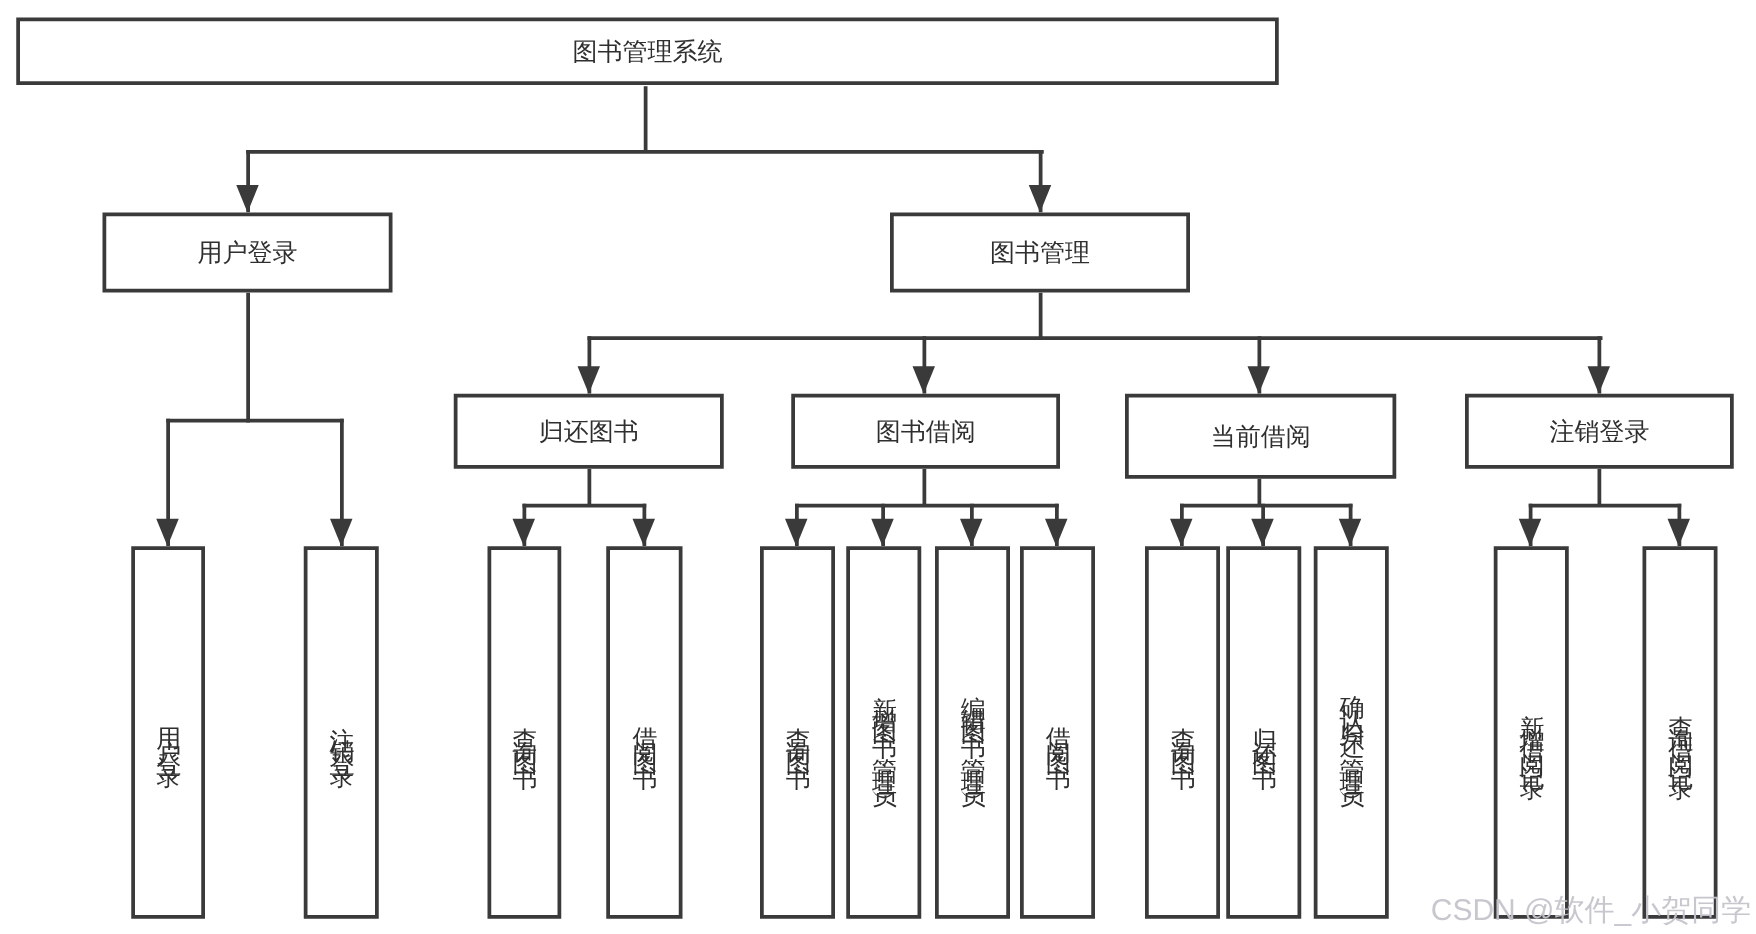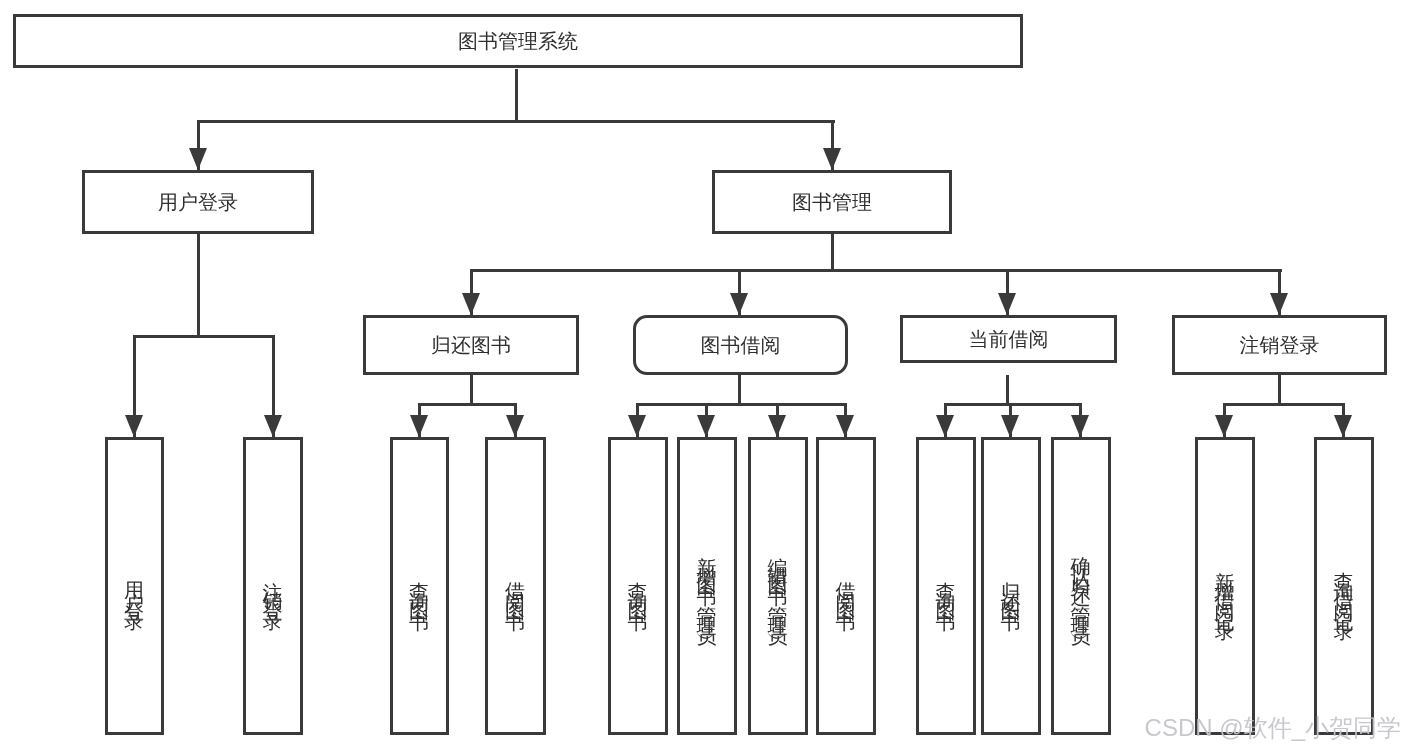--- a/index.html
+++ b/index.html
@@ -131,24 +131,24 @@
   <div class="box" style="left:82px; top:170px; width:232px; height:64px;">
     <span>用户登录</span>
   </div>
   <div class="box" style="left:712px; top:170px; width:240px; height:64px;">
     <span>图书管理</span>
   </div>
 
   <div class="box" style="left:363px; top:315px; width:216px; height:60px;">
     <span>归还图书</span>
   </div>
-  <div class="box" style="left:633px; top:315px; width:215px; height:60px;border-radius:14px;">
+  <div class="box" style="left:633px; top:315px; width:215px; height:60px;">
     <span>图书借阅</span>
   </div>
-  <div class="box" style="left:900px; top:315px; width:217px; height:48px;">
+  <div class="box" style="left:900px; top:315px; width:217px; height:68px;">
     <span>当前借阅</span>
   </div>
   <div class="box" style="left:1172px; top:315px; width:215px; height:60px;">
     <span>注销登录</span>
   </div>
 
   <div class="box vbox" style="left:105px; top:437px; width:59px; height:298px;">
     <span class="vtext">用户登录</span>
   </div>
   <div class="box vbox" style="left:243px; top:437px; width:60px; height:298px;">

